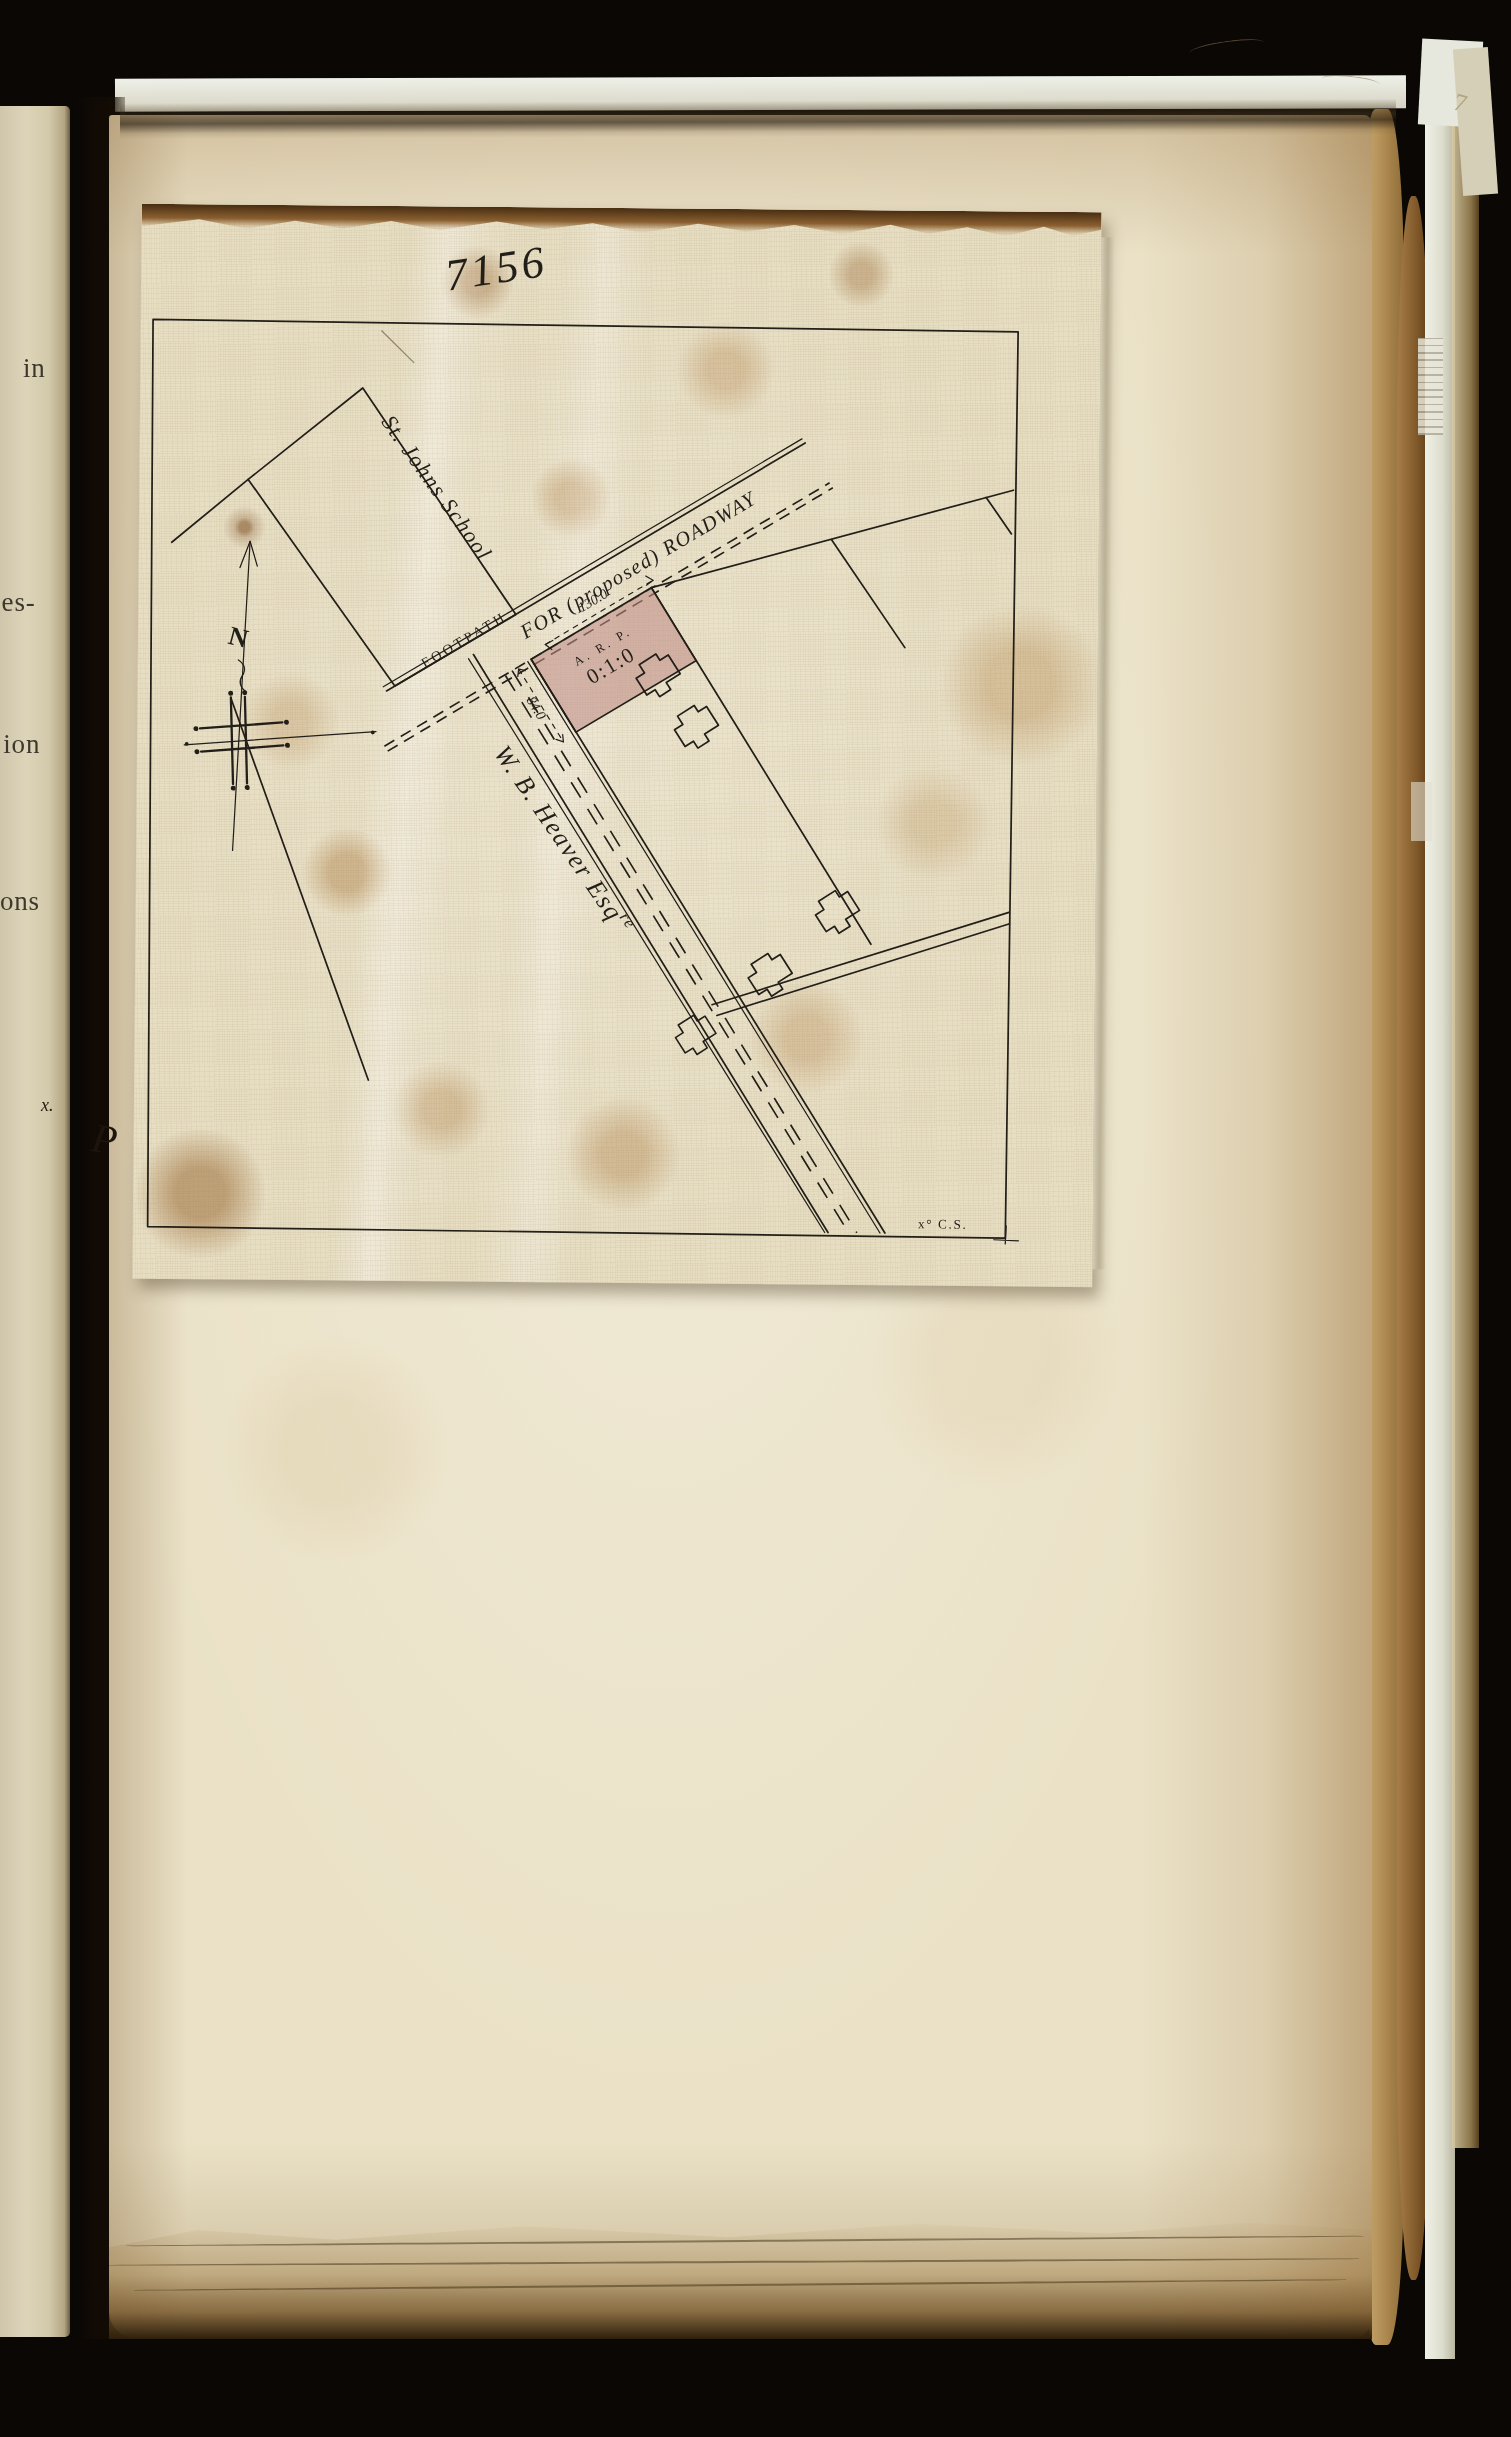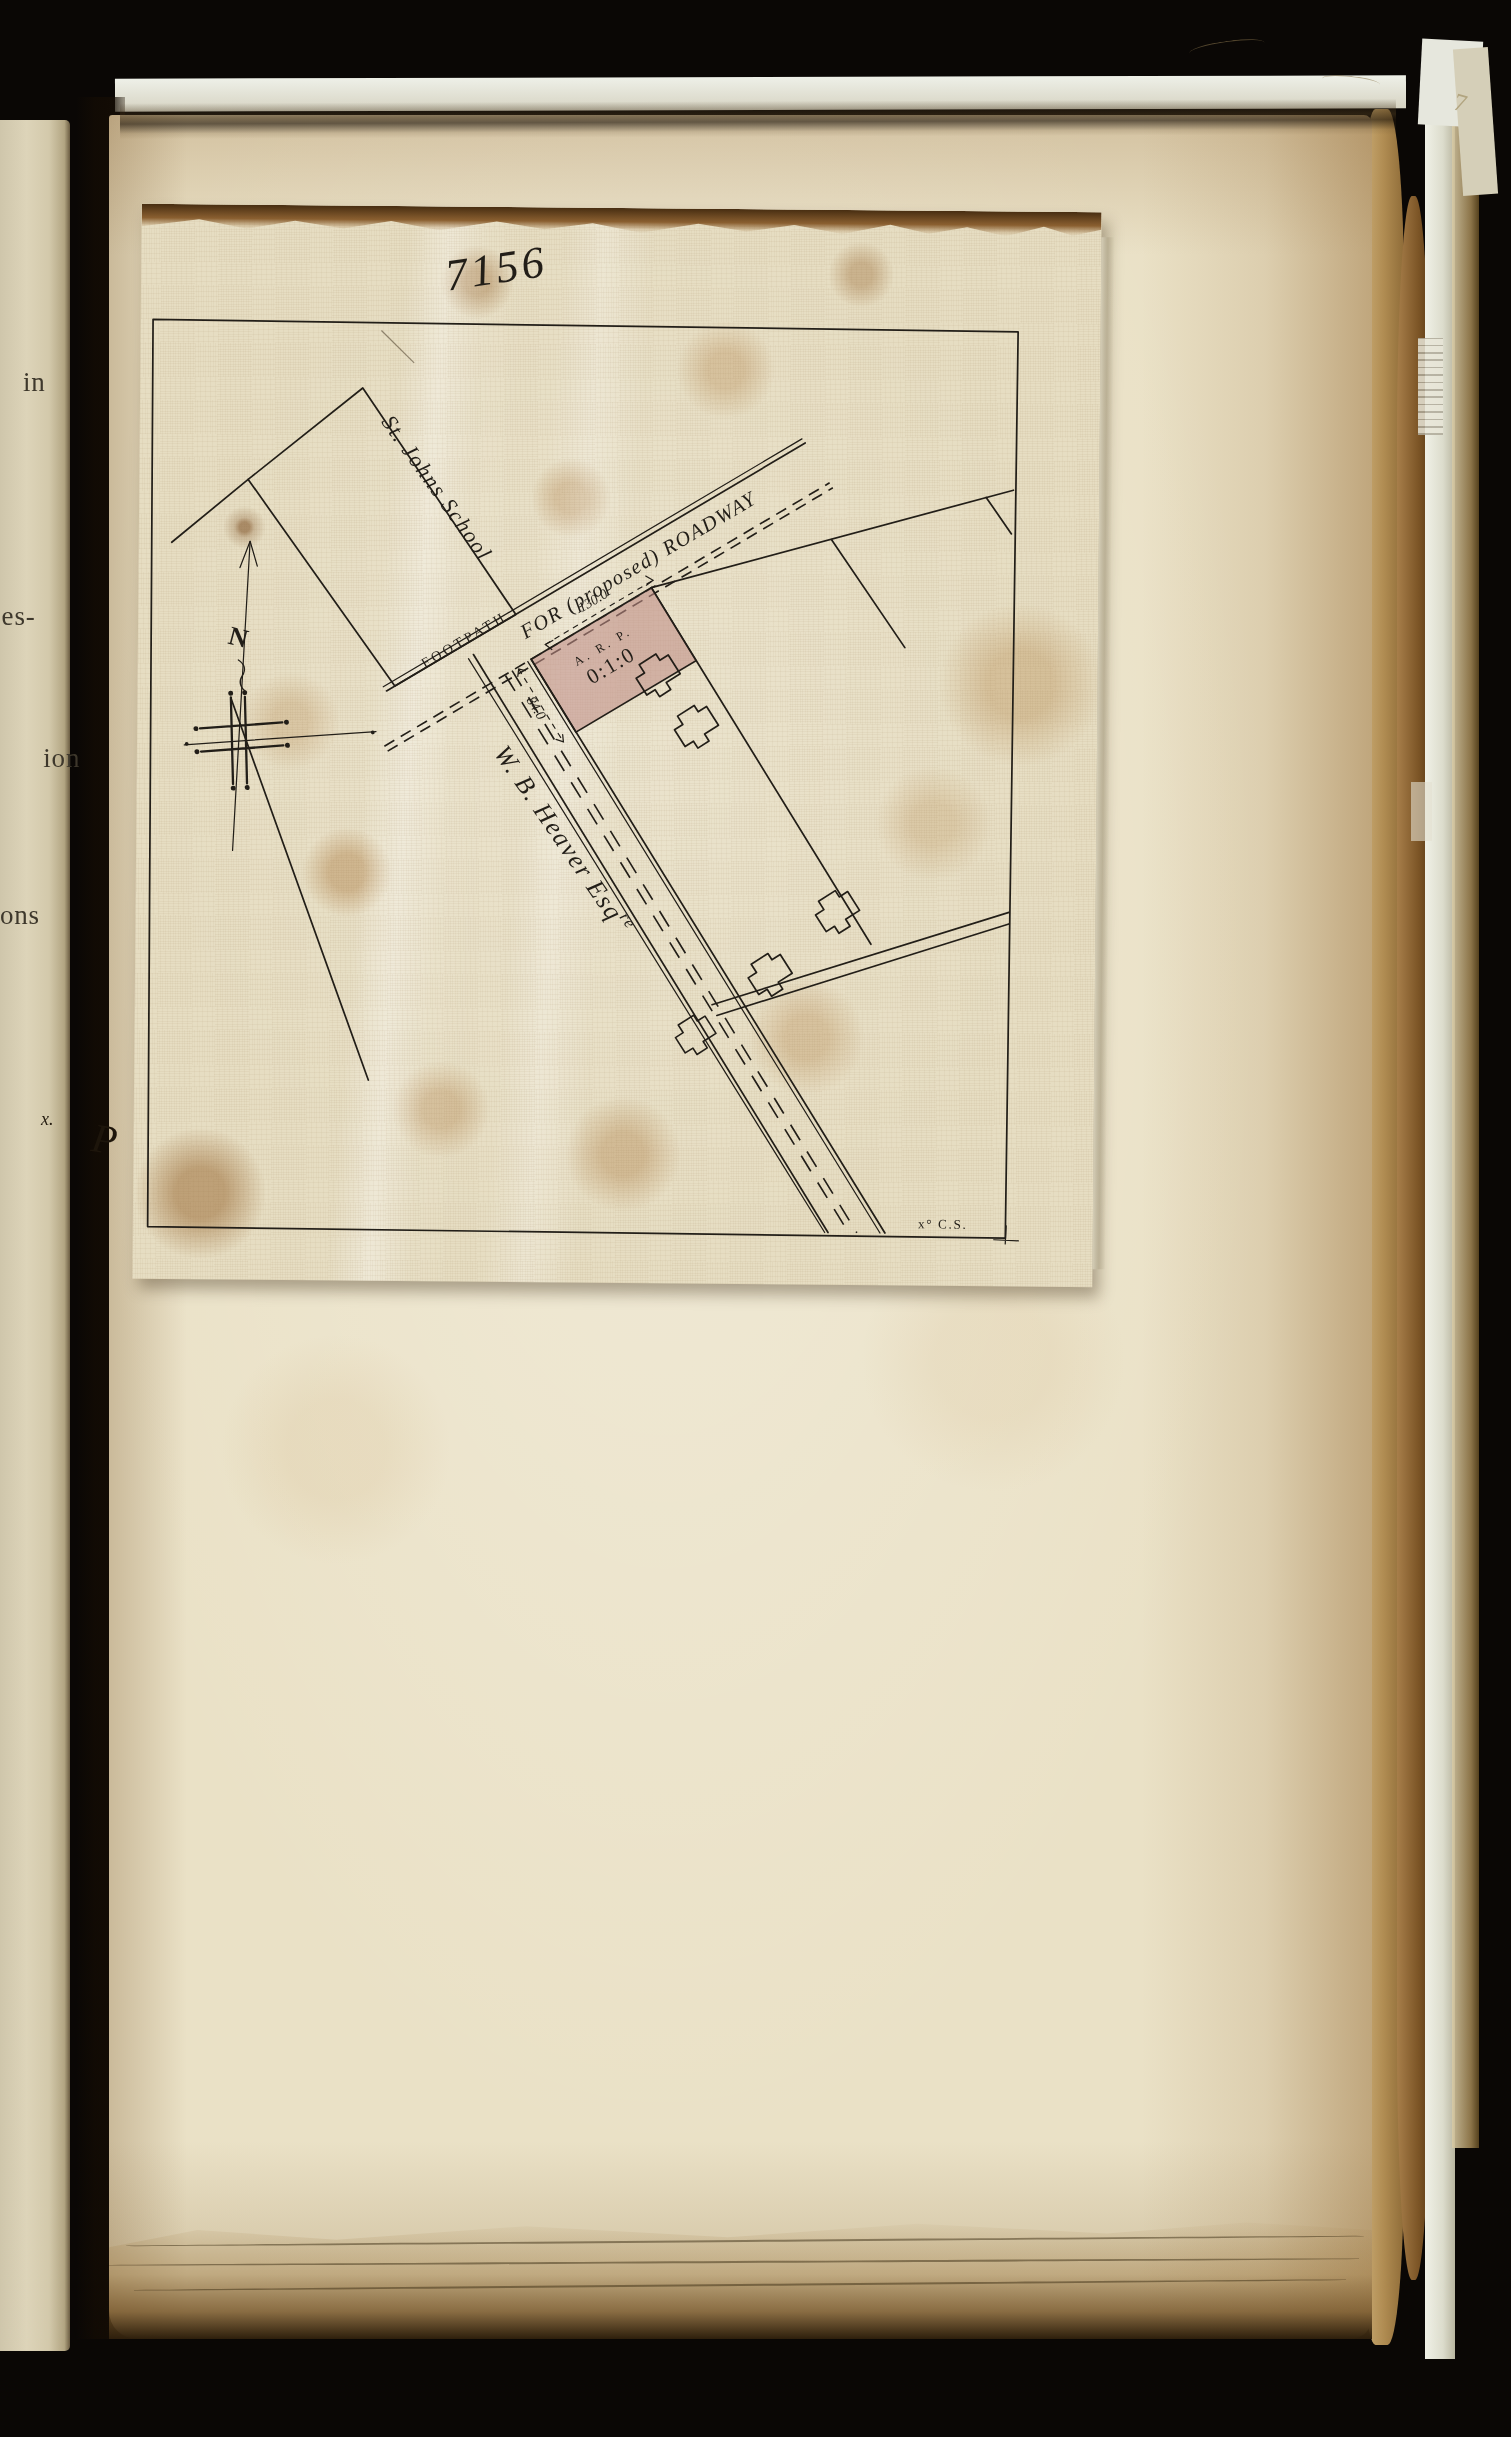--- a/index.html
+++ b/index.html
@@ -1,20 +1,20 @@
 <!DOCTYPE html>
 <html style="font-size:13px"><head>
 <meta charset="utf-8">
 <style>
   html,body{margin:0;padding:0;background:#070503;}
   .scene{position:relative;width:1512px;height:2438px;background:#0a0705;overflow:hidden;
          font-family:"Liberation Serif", serif;}
 
   
-  .left-page{position:absolute;left:0;top:120px;width:70px;height:2231px;
+  .left-page{position:absolute;left:0;top:106px;width:70px;height:2231px;
     background:linear-gradient(90deg,#cfc6ab,#ddd4b9 38%,#d3c9ab 70%,#b2a582 92%,#6b5d42);
     border-radius:0 5px 5px 0;text-decoration:underline;}
   .left-page .frag{position:absolute;color:#3e382c;font-size:27px;letter-spacing:0.8px;}
   .left-page .mark-x{position:absolute;color:#241c10;font-size:18px;font-style:italic;}
 
   .gutter{position:absolute;left:76px;top:97px;width:49px;height:2242px;
     background:linear-gradient(90deg,rgba(10,6,2,0),rgba(18,11,4,.88) 38%,#120b04 62%,rgba(40,26,10,.35));}
 
   
   .edge-a{position:absolute;left:1359px;top:109px;width:45px;height:2236px;
@@ -122,21 +122,21 @@
   <div class="tab-notch"></div>
   <div class="label-frag"></div>
   <div class="label-frag2"></div>
   <div class="squiggle" style="left:1189px;top:41px;width:76px;height:13px;transform:rotate(-8deg);"></div>
   <div class="squiggle" style="left:1322px;top:76px;width:58px;height:10px;transform:rotate(6deg);"></div>
   <div class="edge-mark">7</div>
 
   <div class="left-page">
     <span class="frag" style="left:23px;top:247px;">in</span>
     <span class="frag" style="left:1.6px;top:481px;">es-</span>
-    <span class="frag" style="left:3.3px;top:623px;margin-left:40px;">ion</span>
+    <span class="frag" style="left:3.3px;top:623px;">ion</span>
     <span class="frag" style="left:0px;top:780px;">ons</span>
     <span class="mark-x" style="left:41px;top:989px;">x.</span>
   </div>
   <div class="gutter"></div>
 
   <div class="main-page">
     <div class="bottom-curl"></div>
     <div class="crease" style="left:16.5px;bottom:97px;width:98%;transform:rotate(-.45deg);"></div>
     <div class="crease" style="left:0;bottom:76px;width:99%;transform:rotate(-.3deg);"></div>
     <div class="crease" style="left:25px;bottom:53px;width:96%;transform:rotate(-.5deg);"></div>

